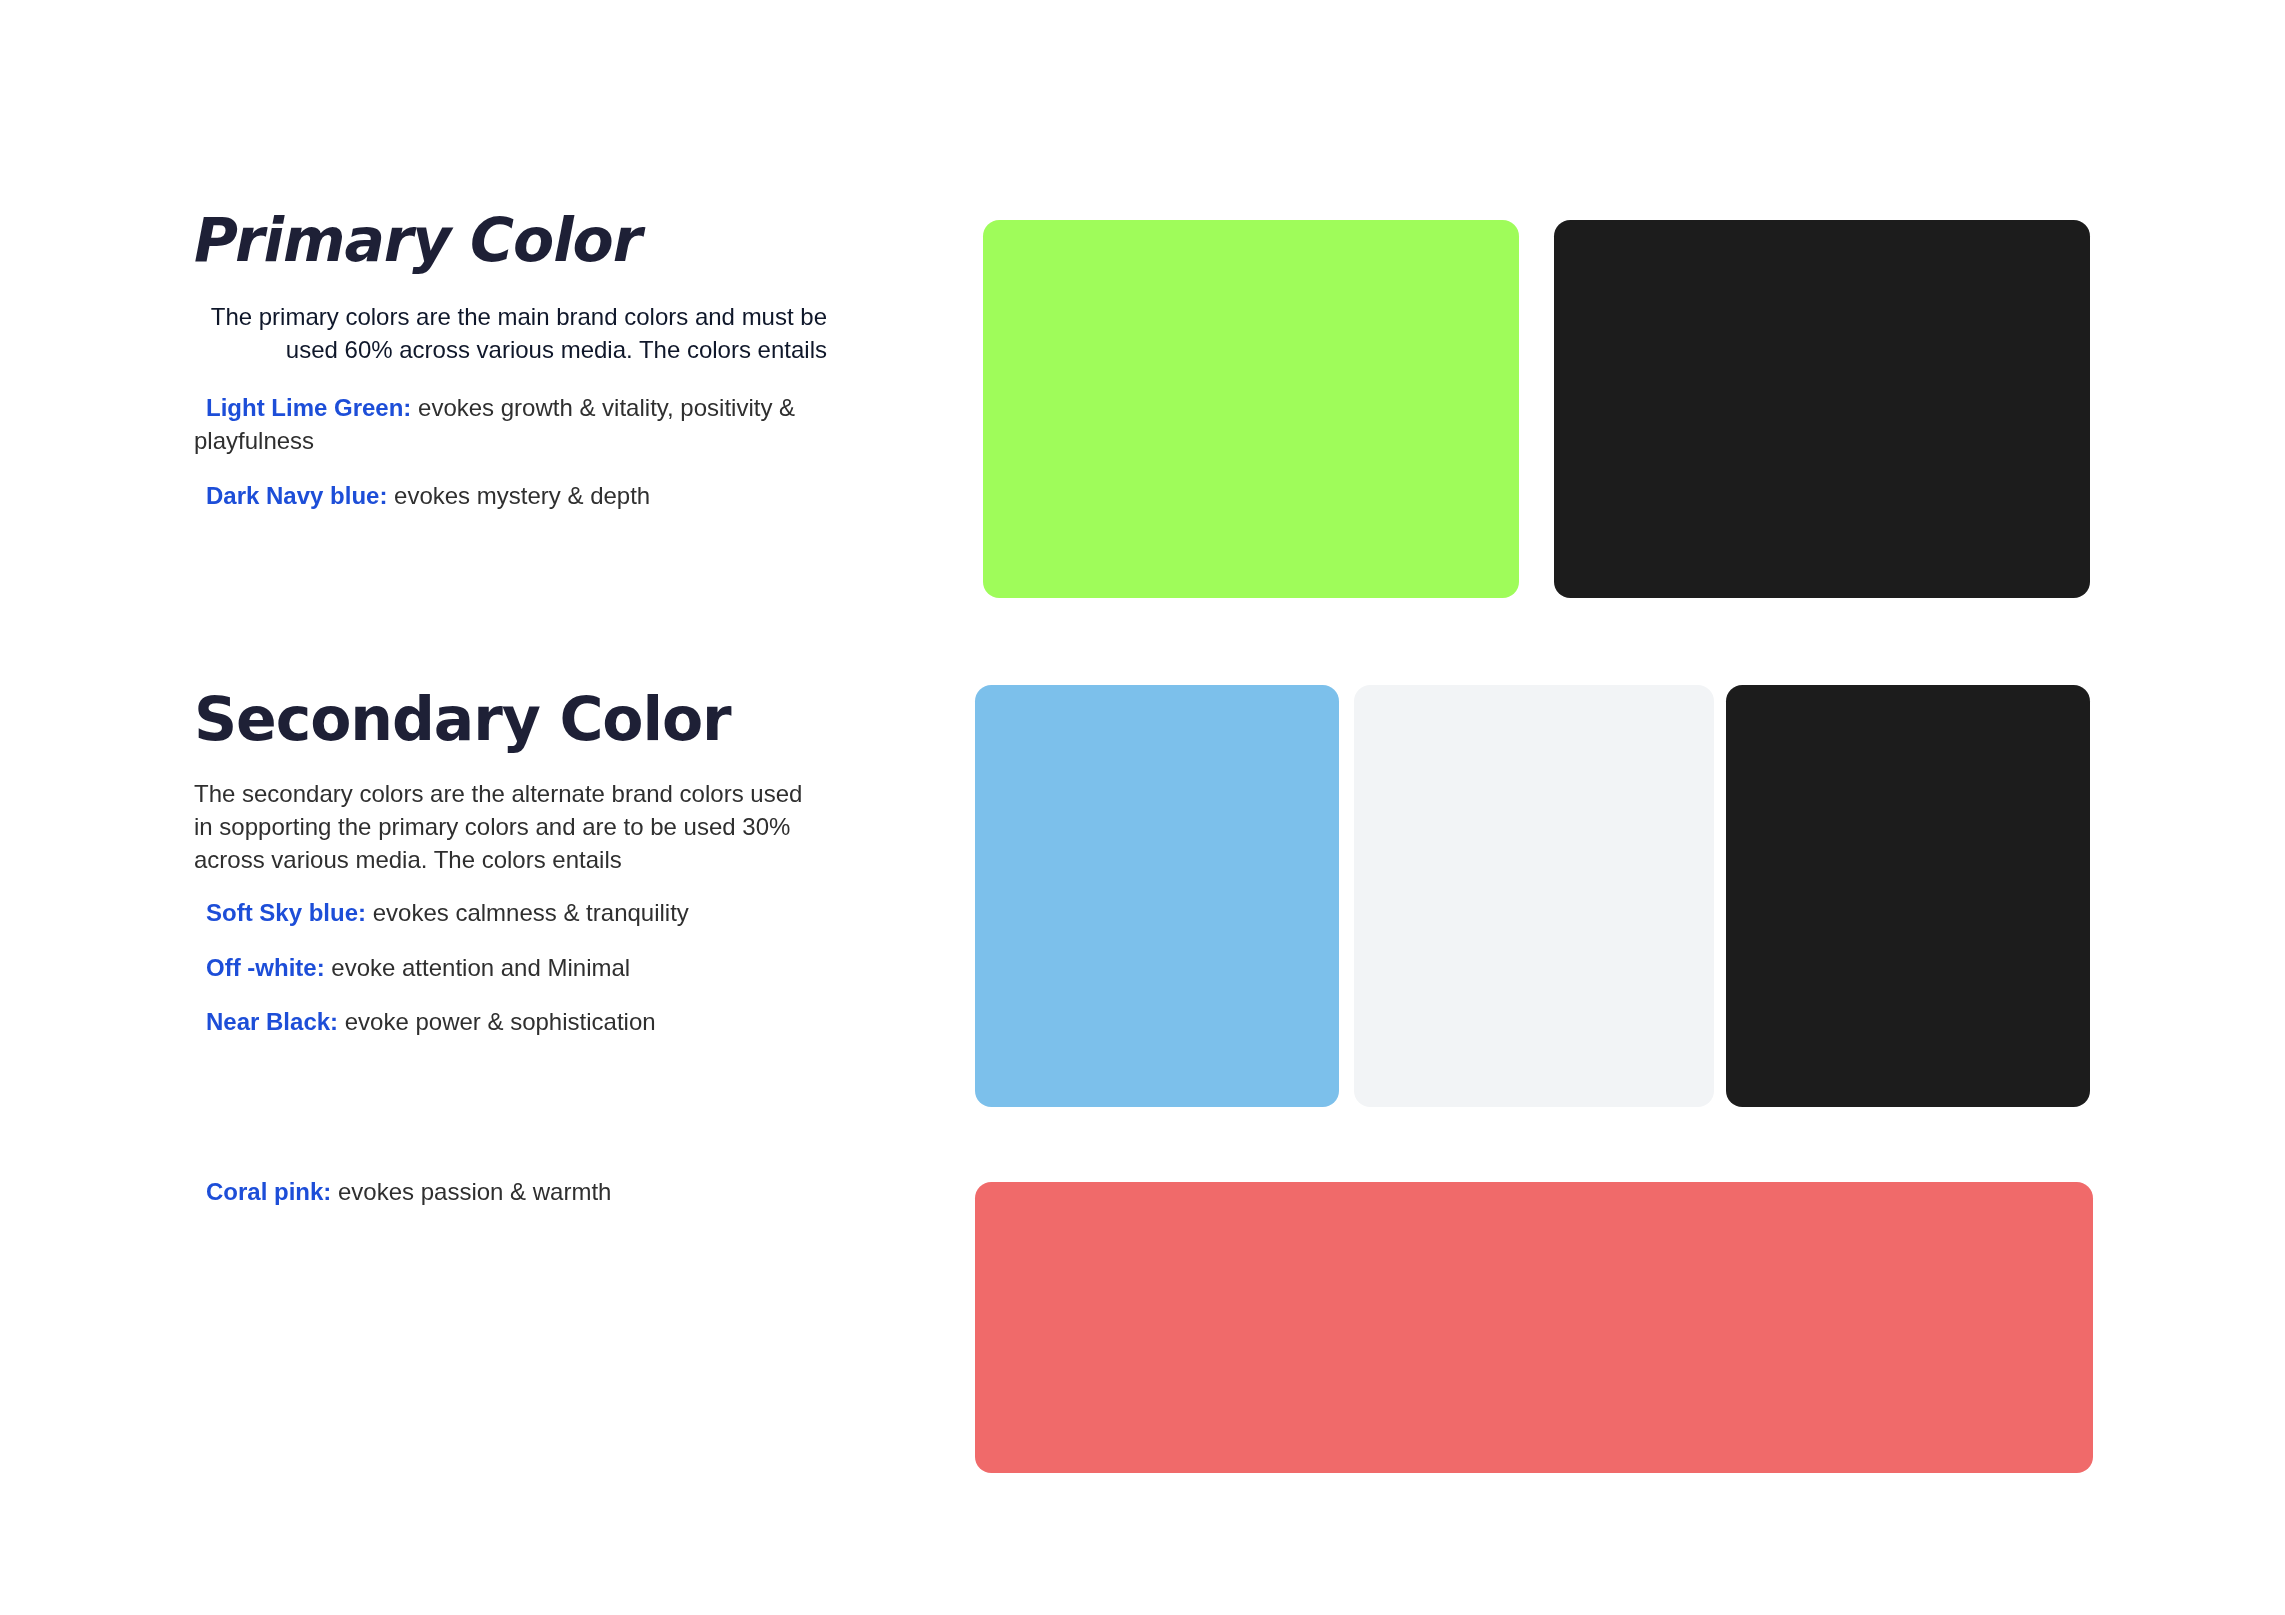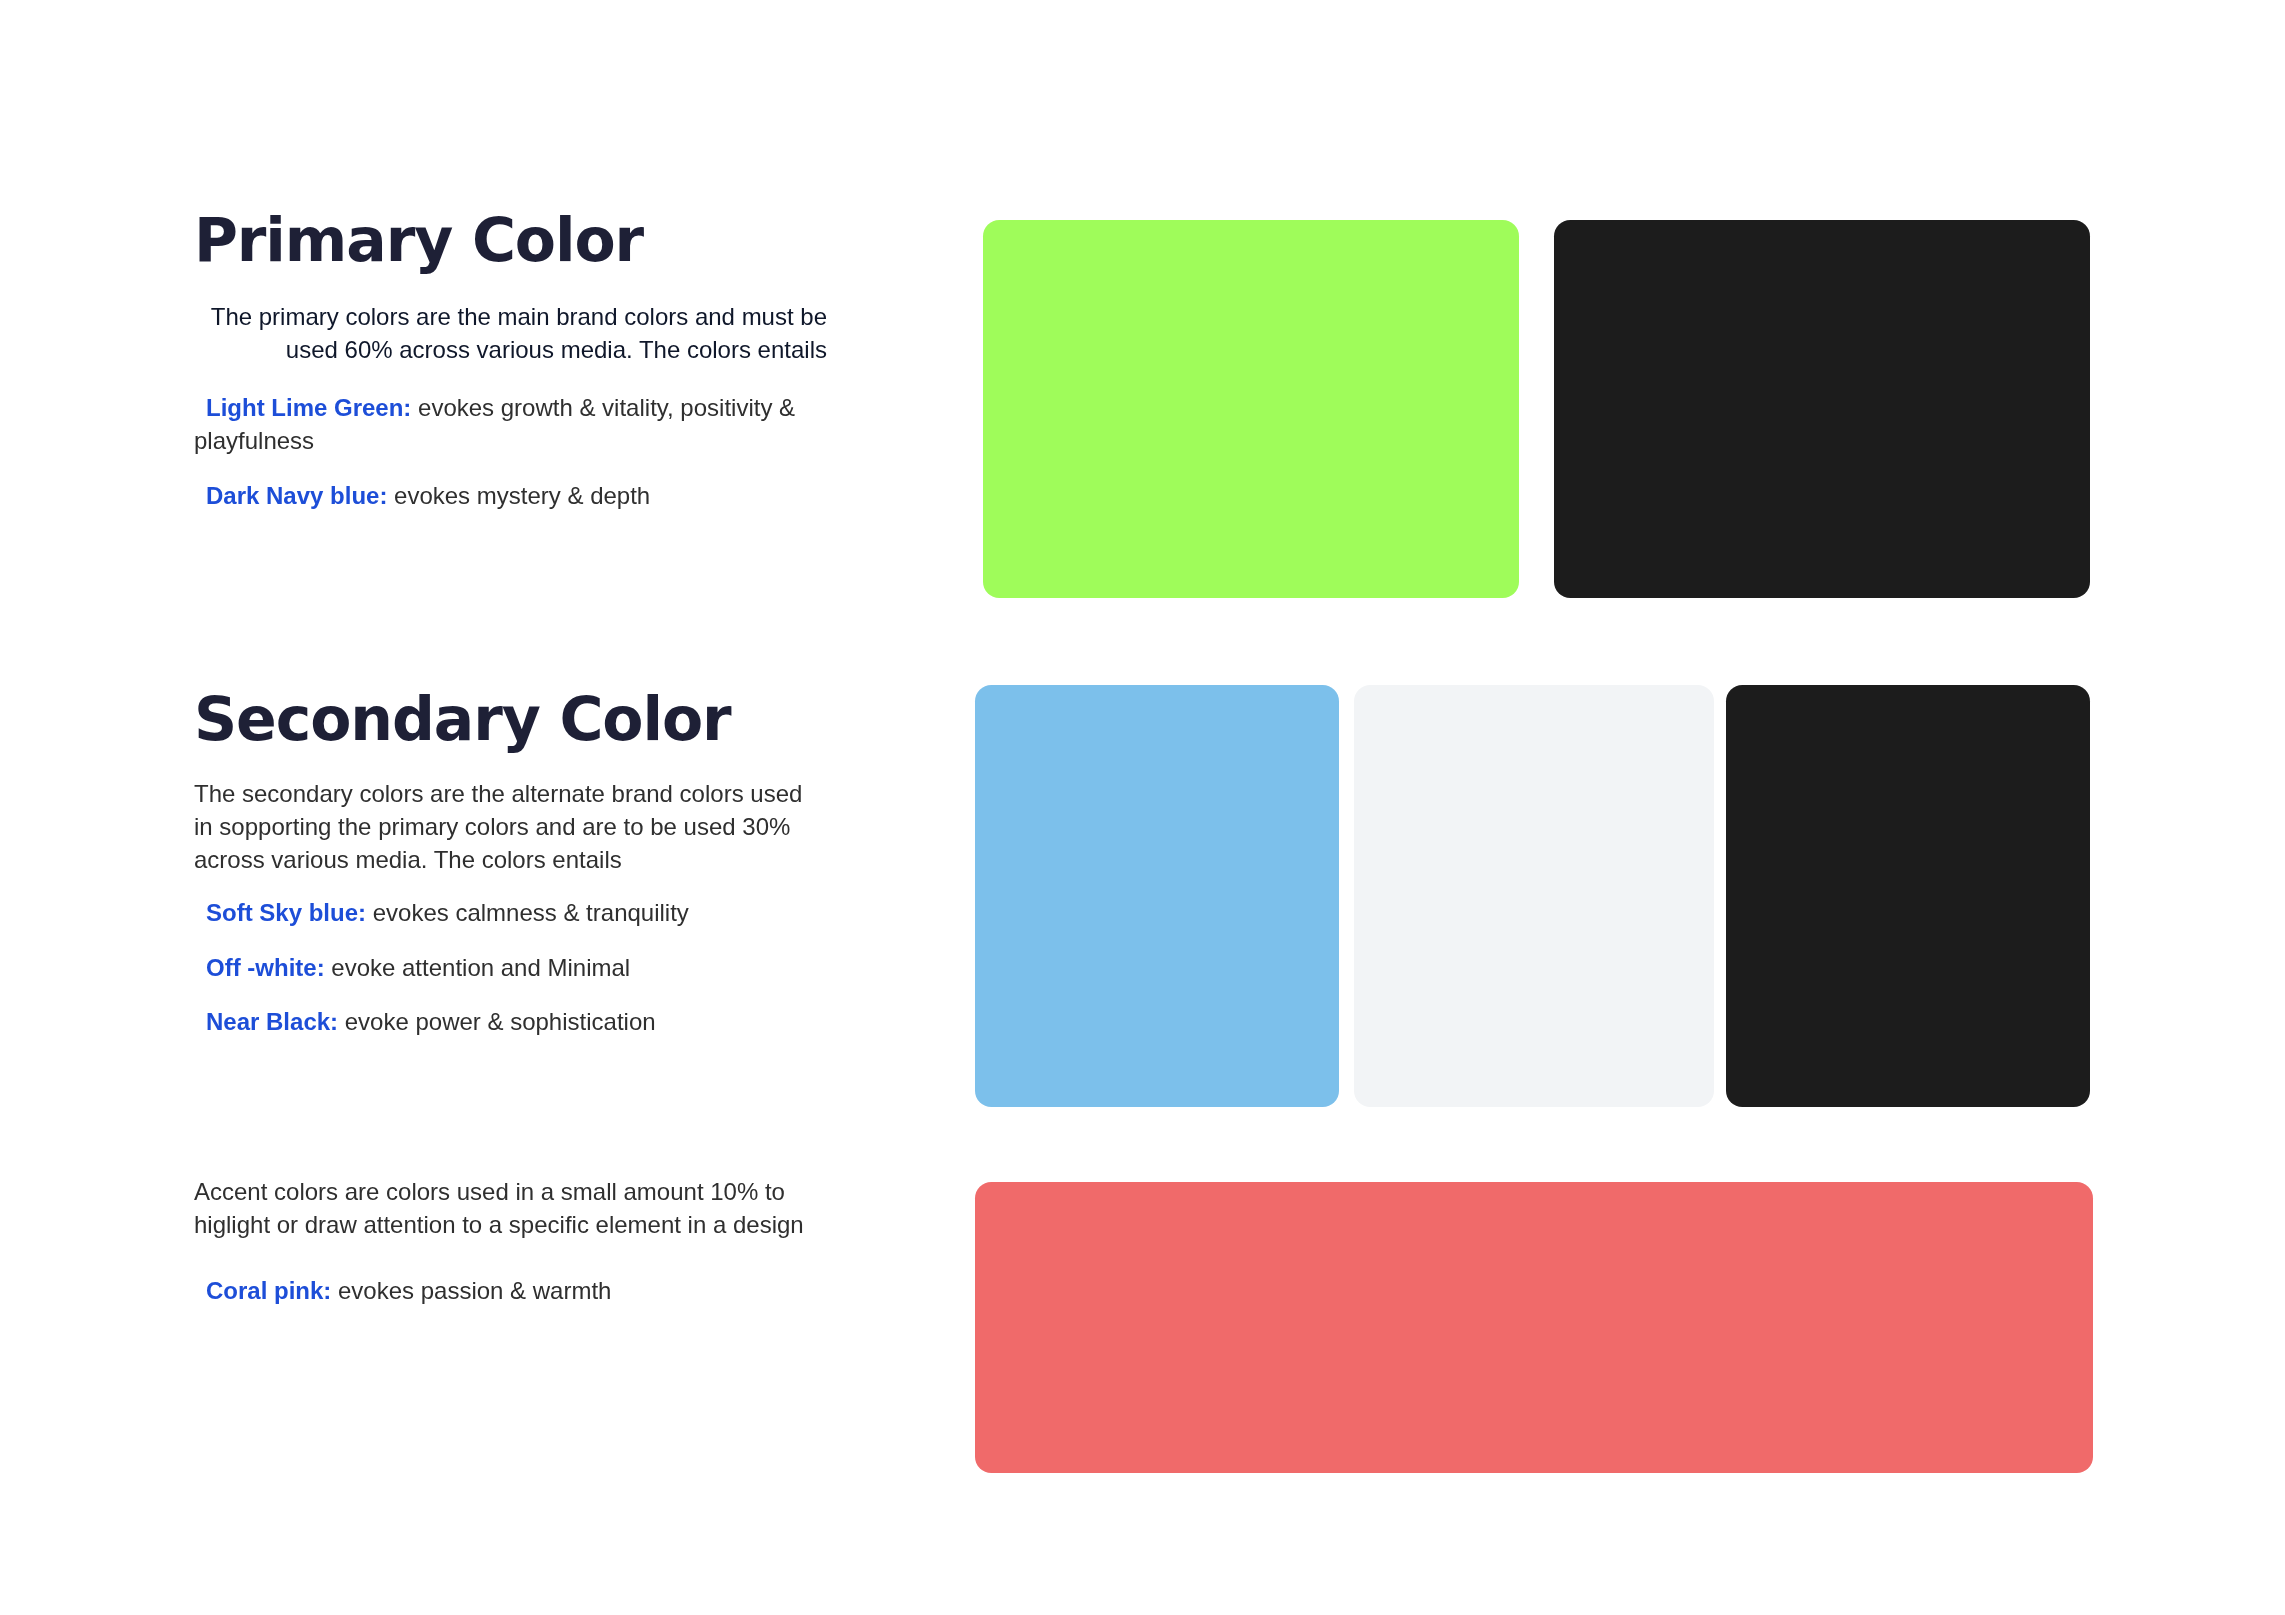--- a/index.html
+++ b/index.html
@@ -119,21 +119,21 @@
   }
 </style>
 </head>
 <body style="background-color: rgb(255, 255, 255);">
 
 <div class="page">
 
   <div class="text-col">
 
     <div class="section" id="section-primary">
-      <h1 class="section-title" style="color: rgb(30, 32, 54);">Primary Color</h1>
+      <h1 class="section-title" style="color: rgb(30, 32, 54); font-style: italic;">Primary Color</h1>
       <p class="section-desc" style="color: #0f172a; text-align: right;">The primary colors are the main brand colors and must be used 60% across various media. The colors entails</p>
       <p class="swatch-note" style="color: rgb(47, 47, 47);">
         <span class="nm">Light Lime Green:</span><span> evokes growth &amp; vitality, positivity &amp; playfulness</span>
       </p>
       <p class="swatch-note" style="color: rgb(47, 47, 47);">
         <span class="nm">Dark Navy blue:</span><span>  evokes mystery &amp; depth</span>
       </p>
     </div>
 
     <div class="section" id="section-secondary">
@@ -144,21 +144,20 @@
       </p>
       <p class="swatch-note" style="color: rgb(47, 47, 47);">
         <span class="nm">Off -white:</span><span>  evoke attention and Minimal</span>
       </p>
       <p class="swatch-note" style="color: rgb(47, 47, 47);">
         <span class="nm">Near Black:</span><span>  evoke power &amp; sophistication</span>
       </p>
     </div>
 
     <div class="section" id="section-accent">
-      <p class="section-desc" style="color: rgb(47, 47, 47);">Accent colors are  colors used in a small amount 10% to higlight or draw attention to a specific element in a design</p>
       <p class="swatch-note" style="color: rgb(47, 47, 47);">
         <span class="nm">Coral pink:</span><span>  evokes passion &amp; warmth</span>
       </p>
     </div>
 
   </div>
 
   <div class="swatch" id="swatch-lime-green" style="background-color: rgb(159, 252, 90);"></div>
 
   <div class="swatch" id="swatch-dark-navy" style="background-color: rgb(28, 28, 28);"></div>

